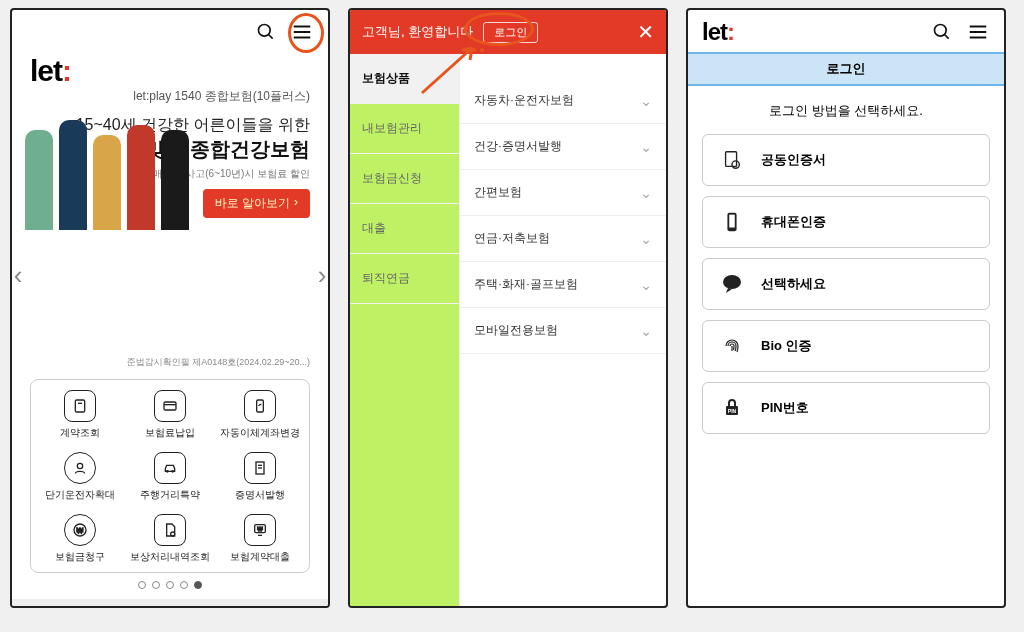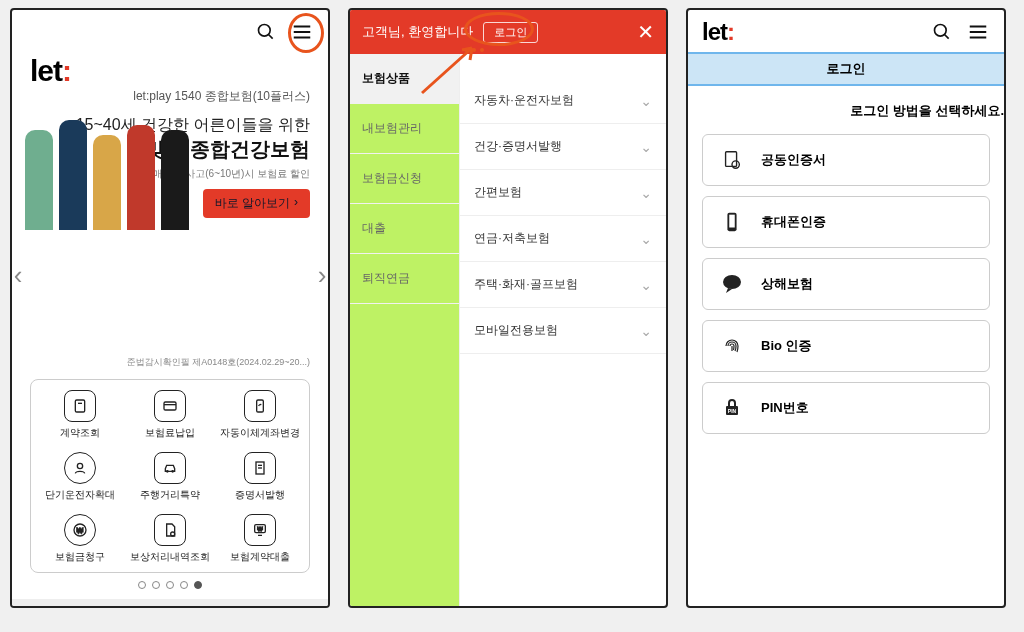--- a/index.html
+++ b/index.html
@@ -56,21 +56,21 @@
   .s1-brand { padding: 6px 18px 0; }
   .brand-let { font-weight:800; font-size:30px; letter-spacing:-1px; }
   .brand-let .colon { color:#e33a28; }
   .s1-subbrand { text-align:right; font-size:12px; color:#555; padding: 0 18px 6px; }
   .s1-hero { position:relative; padding: 4px 18px 8px; }
   .s1-hero-title1 { text-align:right; font-size:16px; color:#222; }
   .s1-hero-title2 { text-align:right; font-size:20px; font-weight:700; color:#111; }
   .s1-hero-sub { text-align:right; font-size:10px; color:#777; margin-top:4px; }
   .cta-btn {
     float:right; margin-top:8px;
-    background:#e33a28; color:#0f172a; font-size:12px;
+    background:#e33a28; color:#fef9c3; font-size:12px;
     padding:6px 12px; border-radius:4px; cursor:pointer;
     display:inline-flex; align-items:flex-start; gap:4px;
   }
   .hero-people {
     width: 170px; height: 130px;
     display:flex; align-items:flex-end; justify-content:space-around;
     position:absolute; left:10px; bottom:-4px;
   }
   .person { width:28px; border-radius:10px 10px 0 0; }
   .p-a{height:100px;background:#6fae8f;} .p-b{height:110px;background:#1a3a5a;}
@@ -127,21 +127,21 @@
   .s3-header { display:flex; align-items:center; justify-content:space-between; padding:8px 14px 0; }
   .s3-brand { font-weight:800; font-size:24px; letter-spacing:-1px; }
   .s3-title-bar {
     margin:6px 0 0;
     border-top:2px solid #6fb6ec;
     border-bottom:2px solid #6fb6ec;
     background:#cce5f6;
     text-align:center; padding:6px 0;
     font-size:13px; font-weight:600;
   }
-  .s3-prompt { text-align:right; font-size:13px; font-weight:700; margin:16px 0 14px; }
+  .s3-prompt { text-align:center; font-size:13px; font-weight:400; margin:16px 0 14px; }
   .s3-list { padding:0 14px; display:flex; flex-direction:column; gap:10px; }
   .s3-item {
     border:1px solid #ccc; border-radius:6px;
     display:flex; align-items:center; gap:16px;
     padding:12px 16px; cursor:pointer; font-size:13px; font-weight:600;
   }
   .s3-icon { width:26px; height:26px; display:flex; align-items:center; justify-content:center; }
 </style>
 </head>
 <body>
@@ -390,21 +390,21 @@
         </div>
       <span>휴대폰인증</span>
     </div>
     <div class="s3-item">
       <div class="s3-icon">
           <svg width="24" height="24" viewBox="0 0 24 24" fill="#222">
             <ellipse cx="12" cy="10" rx="9" ry="7"></ellipse>
             <path d="M8 16l-2 5 6-4"></path>
           </svg>
         </div>
-      <span>상해보험</span>
+      <span>선택하세요</span>
     </div>
     <div class="s3-item">
       <div class="s3-icon">
           <svg width="24" height="24" viewBox="0 0 24 24" fill="none" stroke="#222" stroke-width="1.2">
             <path d="M6 12a6 6 0 0 1 12 0c0 3-1 6-1 6"></path>
             <path d="M8 12a4 4 0 0 1 8 0c0 3-1 5-1 5"></path>
             <path d="M10 12a2 2 0 0 1 4 0c0 2-.5 4-.5 4"></path>
             <path d="M12 12v5"></path>
           </svg>
         </div>

